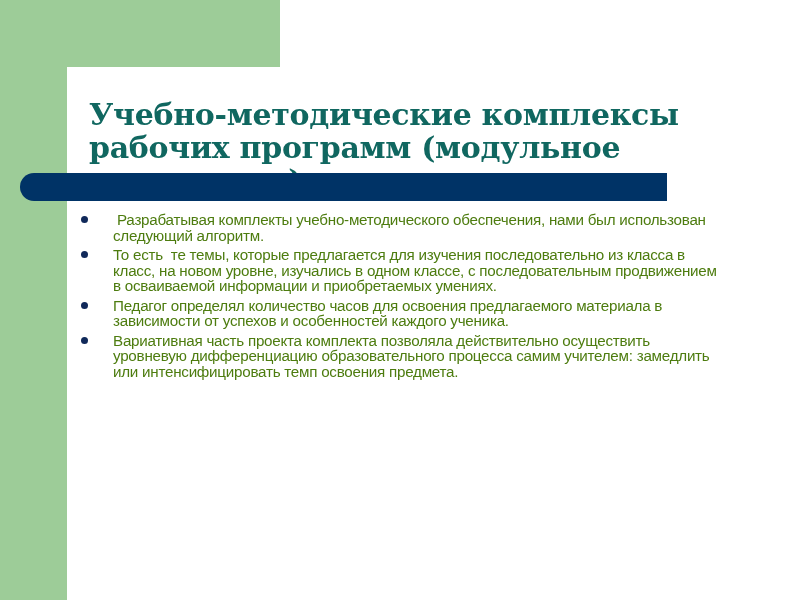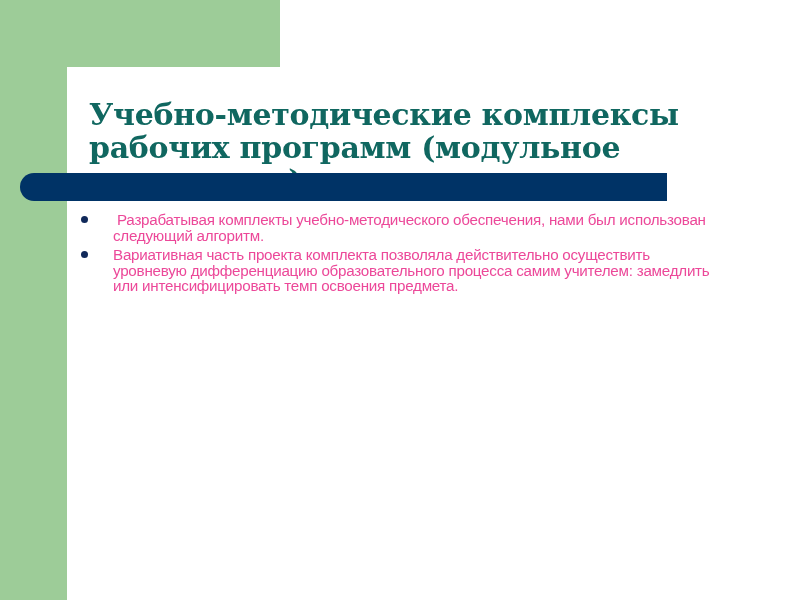--- a/index.html
+++ b/index.html
@@ -69,21 +69,21 @@
       position: absolute;
       left: 80px;
       top: 212px;
       width: 640px;
       margin: 0;
       padding: 0;
       list-style: none;
       font-family: "Liberation Sans", "DejaVu Sans", sans-serif;
       font-size: 15.2px;
       line-height: 15.5px;
-      color: #ec4899;
+      color: #4d7c0f;
     }
     .bullet-item {
       position: relative;
       padding-left: 33px;
       margin-bottom: 4px;
       letter-spacing: -0.25px;
     }
     .bullet-dot {
       position: absolute;
       left: 1px;
@@ -110,16 +110,24 @@
 
   <div class="title-bar"></div>
 
   <ul class="bullets">
     <li class="bullet-item">
       <span class="bullet-dot"></span>
       <span class="bullet-text"> Разрабатывая комплекты учебно-методического обеспечения, нами был использован следующий алгоритм.</span>
     </li>
     <li class="bullet-item">
       <span class="bullet-dot"></span>
+      <span class="bullet-text">То есть  те темы, которые предлагается для изучения последовательно из класса в класс, на новом уровне, изучались в одном классе, с последовательным продвижением в осваиваемой информации и приобретаемых умениях.</span>
+    </li>
+    <li class="bullet-item">
+      <span class="bullet-dot"></span>
+      <span class="bullet-text">Педагог определял количество часов для освоения предлагаемого материала в зависимости от успехов и особенностей каждого ученика.</span>
+    </li>
+    <li class="bullet-item">
+      <span class="bullet-dot"></span>
       <span class="bullet-text">Вариативная часть проекта комплекта позволяла действительно осуществить уровневую дифференциацию образовательного процесса самим учителем: замедлить или интенсифицировать темп освоения предмета.</span>
     </li>
   </ul>
 </div>
 
 </body></html>

